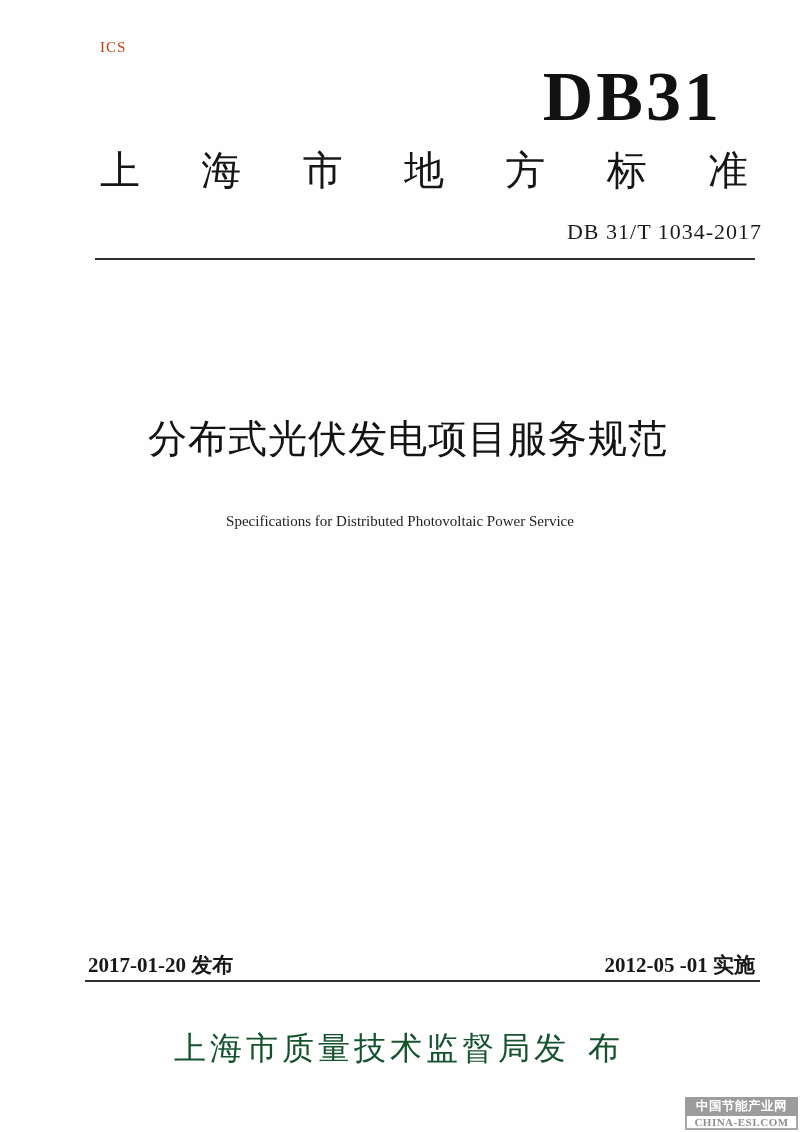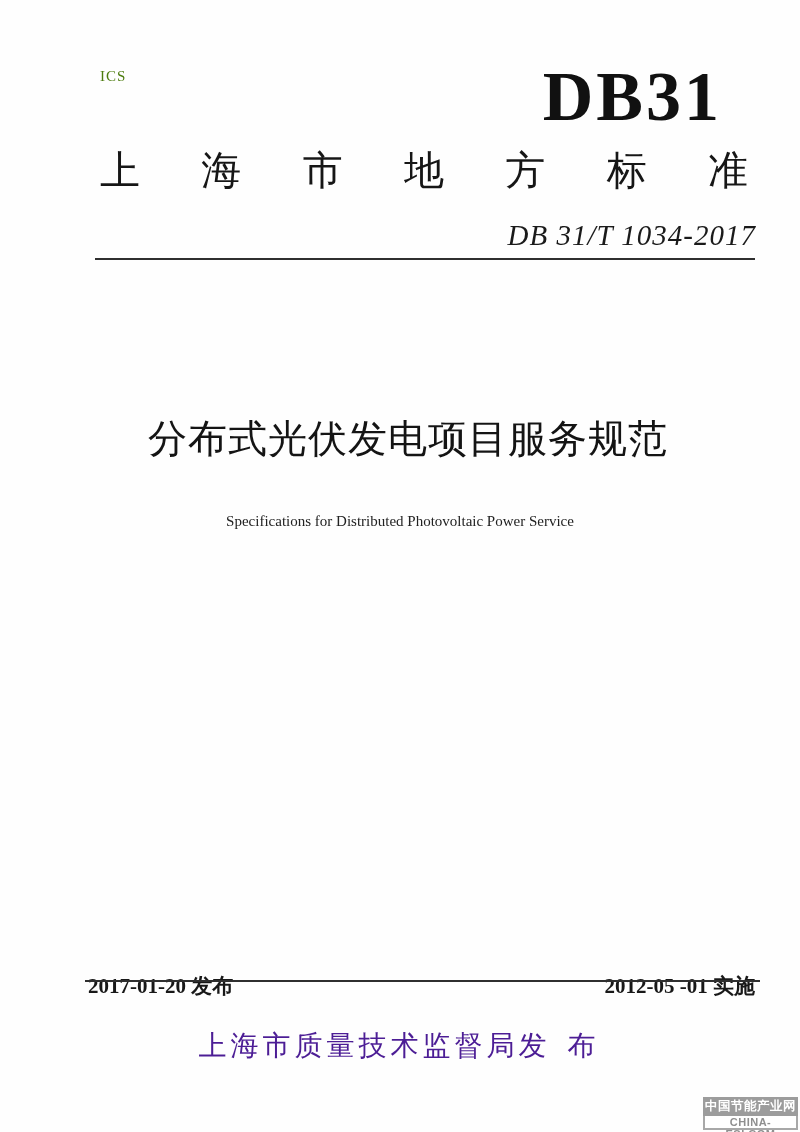--- a/index.html
+++ b/index.html
@@ -14,24 +14,24 @@
     background: #fefefe;
     overflow: hidden;
     font-family: "Liberation Serif", "DejaVu Serif", serif;
     color: #1c1c1c;
   }
 
   
   .ics {
     position: absolute;
     left: 100px;
-    top: 68px;
+    top: 39px;
     font-size: 15px;
     letter-spacing: 1px;
-    color: #4d7c0f;
+    color: #c2410c;
   }
   .code {
     position: absolute;
     right: 78px;
     top: 62px;
     font-size: 70px;
     line-height: 1;
     font-weight: bold;
     letter-spacing: 3px;
     color: #111;
@@ -44,26 +44,25 @@
     display: flex;
     justify-content: space-between;
     font-family: "DejaVu Sans", "Liberation Sans", sans-serif;
     font-size: 40px;
     font-weight: 500;
     line-height: 1;
     color: #161616;
   }
   .doc-num {
     position: absolute;
-    right: 44px;
+    right: 38px;
     top: 219px;
-    font-size: 29px;
+    font-size: 22px;
     letter-spacing: 1px;
     color: #1a1a1a;
-    font-style: italic;
   }
   .rule {
     position: absolute;
     height: 2px;
     background: #2f2f2f;
   }
   .rule-top {
     left: 95px;
     width: 660px;
     top: 258px;
@@ -94,52 +93,51 @@
   }
 
   
   .date {
     position: absolute;
     top: 951px;
     font-size: 21px;
     font-weight: bold;
     color: #181818;
     line-height: 28px;
-    margin-top: 21px;
   }
   .date-issue { left: 88px; }
   .date-impl  { right: 45px; }
   .rule-bottom {
     left: 85px;
     width: 675px;
     top: 980px;
   }
   .publisher-row {
     position: absolute;
     left: 0;
     top: 1027px;
     width: 100%;
     display: flex;
     justify-content: center;
     align-items: baseline;
     font-family: "DejaVu Sans", "Liberation Sans", sans-serif;
-    font-size: 28px;
+    font-size: 32px;
     font-weight: 500;
-    color: #4c1d95;
+    color: #14532d;
   }
   .publisher-name { letter-spacing: 4px; }
   .publish-label  { letter-spacing: 6px; }
 
   
   .watermark {
     position: absolute;
     right: 2px;
     bottom: 2px;
-    width: 95px;
-    font-family: Liberation Sans, sans-serif;
+    width: 113px;
+    font-family: Liberation Serif, serif;
   }
   .wm-cn {
     background: var(--wm, #9c9c9c);
     color: #ffffff;
     font-size: 12.5px;
     font-weight: bold;
     text-align: center;
     height: 19px;
     line-height: 19px;
     letter-spacing: 0.5px;

